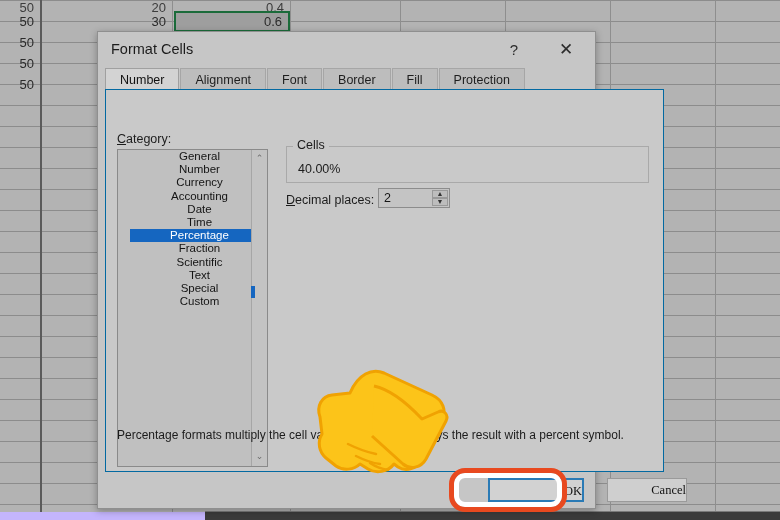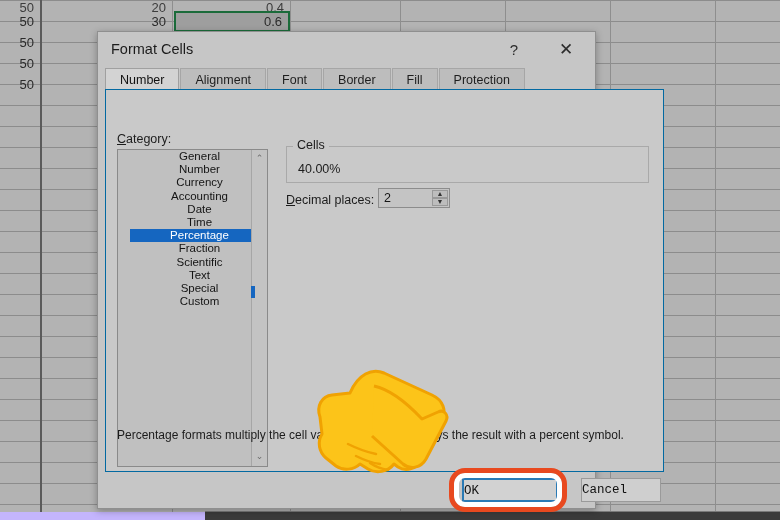--- a/index.html
+++ b/index.html
@@ -273,28 +273,29 @@
   .footer {
     position: absolute;
     left: 0; bottom: 0;
     width: 100%; height: 38px;
   }
   .btn {
     position: absolute;
     top: 8px;
     height: 24px;
     line-height: 22px;
-    text-align: left;
+    text-align: right;
     font-size: 12.5px;
     color: #111;
     background: #cfcfcf;
     border: 1px solid #9a9a9a;
     box-sizing: border-box;
     cursor: default;
-    font-family: Liberation Mono, monospace;
+    font-family: Liberation Serif, serif;
+    margin-left: 26px;
   }
   .btn-ok {
     left: 364px;
     width: 96px;
     border: 2px solid #2a7ab5;
     background: #d2d2d2;
   }
   .btn-cancel {
     left: 483px;
     width: 80px;

